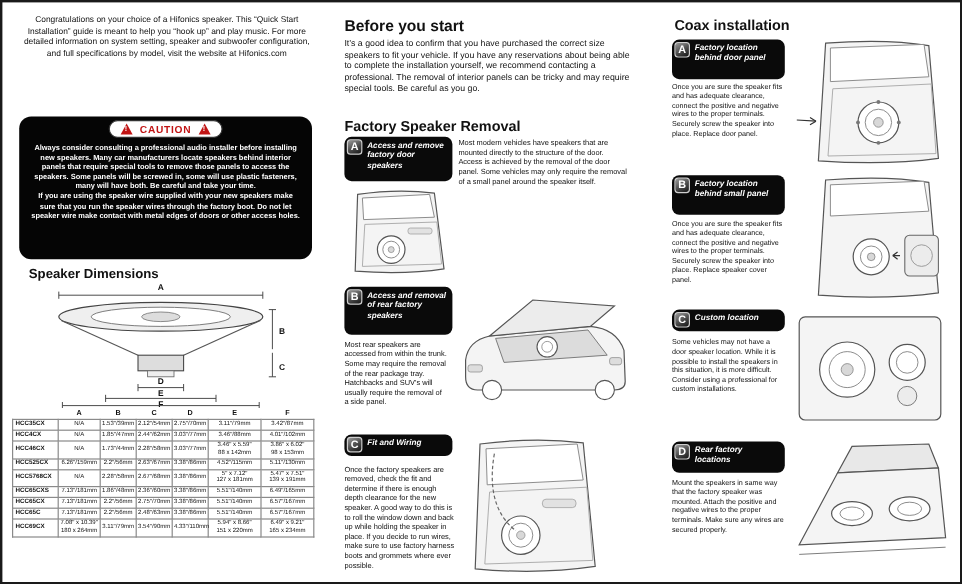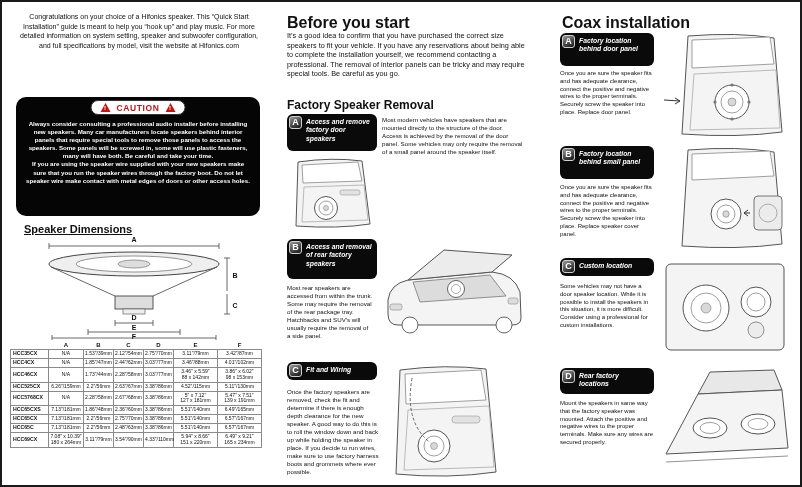--- a/index.html
+++ b/index.html
@@ -70,21 +70,21 @@
   <div class="abs caution-box" style="left:14px; top:95px; width:244px; height:119px;">
     <div class="caution-pill">
       <span class="warn-tri"></span>
       <span class="caution-word">CAUTION</span>
       <span class="warn-tri"></span>
     </div>
     <div class="caution-text">Always consider consulting a professional audio installer before installing new speakers. Many car manufacturers locate speakers behind interior panels that require special tools to remove those panels to access the speakers. Some panels will be screwed in, some will use plastic fasteners, many will have both. Be careful and take your time.
 If you are using the speaker wire supplied with your new speakers make sure that you run the speaker wires through the factory boot. Do not let speaker wire make contact with metal edges of doors or other access holes.</div>
   </div>
 
-  <div class="abs h-title" style="left:22px; top:221px; font-size:11px;text-decoration:underline;">Speaker Dimensions</div>
+  <div class="abs h-title" style="left:22px; top:221px; font-size:11px;">Speaker Dimensions</div>
 
   <svg class="illu" style="left:26px; top:232px;" width="214" height="106" viewBox="0 0 214 106">
     <text class="dimlbl" x="106" y="8">A</text>
     <line x1="21" y1="12" x2="191" y2="12" stroke="#444" stroke-width="0.8"></line>
     <line x1="21" y1="9" x2="21" y2="15" stroke="#444" stroke-width="0.8"></line>
     <line x1="191" y1="9" x2="191" y2="15" stroke="#444" stroke-width="0.8"></line>
     <ellipse cx="106" cy="30" rx="85" ry="12" fill="#efefef" stroke="#444" stroke-width="1"></ellipse>
     <ellipse cx="106" cy="30" rx="58" ry="8" fill="#fff" stroke="#777" stroke-width="0.8"></ellipse>
     <ellipse cx="106" cy="30" rx="16" ry="4" fill="#ddd" stroke="#777" stroke-width="0.7"></ellipse>
     <path d="M23 33 L87 62" stroke="#555" stroke-width="0.9" fill="none"></path>
@@ -217,21 +217,21 @@
           <td>3.54"/90mm</td>
           <td>4.33"/110mm</td>
           <td>5.94" x 8.66"
 151 x 220mm</td>
           <td>6.49" x 9.21"
 165 x 234mm</td>
         </tr>
       </tbody>
   </table>
 
-  <div class="abs h-title" style="left:285px; top:12px; font-size:16px;">Before you start</div>
+  <div class="abs h-title" style="left:285px; top:12px; font-size:13px;">Before you start</div>
   <div class="abs" style="left:285px; top:29px; width:238px; font-size:7.3px; line-height:9.6px;">It’s a good idea to confirm that you have purchased the correct size speakers to fit your vehicle. If you have any reservations about being able to complete the installation yourself, we recommend contacting a professional. The removal of interior panels can be tricky and may require special tools. Be careful as you go.</div>
   <div class="abs h-title" style="left:285px; top:96px; font-size:12px;">Factory Speaker Removal</div>
 
   <div class="black-label" style="left:285px; top:112px; width:90px; height:37px;">
     <span class="letter-badge">A</span>
     <span>Access and remove factory door speakers</span>
   </div>
   <div class="body-text" style="left:380px; top:114px; width:142px;">Most modern vehicles have speakers that are mounted directly to the structure of the door. Access is achieved by the removal of the door panel. Some vehicles may only require the removal of a small panel around the speaker itself.</div>
   <svg class="illu" style="left:286px; top:152px;" width="88" height="78" viewBox="0 0 88 78">
     <path d="M10 8 Q44 3 74 7 L82 70 Q50 75 8 72 Z" fill="#f4f4f4" stroke="#555" stroke-width="1"></path>
@@ -269,21 +269,21 @@
     <path d="M14 10 Q60 4 100 9 L110 112 Q62 119 10 114 Z" fill="#f4f4f4" stroke="#555" stroke-width="1"></path>
     <path d="M19 14 L95 10 L100 40 L20 44 Z" fill="#fff" stroke="#888" stroke-width="0.8"></path>
     <path d="M22 50 L103 46 L108 107 L18 110 Z" fill="none" stroke="#aaa" stroke-width="0.8"></path>
     <rect x="66" y="56" width="28" height="7" rx="3" fill="#e2e2e2" stroke="#999" stroke-width="0.6"></rect>
     <circle cx="48" cy="86" r="16" fill="#fff" stroke="#555" stroke-width="1"></circle>
     <circle cx="48" cy="86" r="10" fill="none" stroke="#888" stroke-width="0.8"></circle>
     <circle cx="48" cy="86" r="3.5" fill="#d8d8d8" stroke="#888" stroke-width="0.6"></circle>
     <path d="M26 18 Q20 52 34 72 Q40 80 44 82" fill="none" stroke="#666" stroke-width="1" stroke-dasharray="3 2"></path>
   </svg>
 
-  <div class="abs h-title" style="left:560px; top:12px; font-size:16px;">Coax installation</div>
+  <div class="abs h-title" style="left:560px; top:12px; font-size:12px;">Coax installation</div>
 
   <div class="black-label" style="left:558px; top:31px; width:94px; height:33px;">
     <span class="letter-badge">A</span>
     <span>Factory location behind door panel</span>
   </div>
   <div class="body-text" style="left:558px; top:68px; width:94px; font-size:6px; line-height:7.8px;">Once you are sure the speaker fits and has adequate clearance, connect the positive and negative wires to the proper terminals. Securely screw the speaker into place. Replace door panel.</div>
   <svg class="illu" style="left:656px; top:28px;" width="134" height="112" viewBox="0 0 134 112">
     <path d="M30 6 Q80 2 116 8 L124 102 Q80 108 24 104 Z" fill="#f4f4f4" stroke="#555" stroke-width="1"></path>
     <path d="M34 10 L112 7 L116 34 L34 38 Z" fill="#fff" stroke="#888" stroke-width="0.8"></path>
     <path d="M36 44 L118 40 L122 98 L32 100 Z" fill="none" stroke="#aaa" stroke-width="0.8"></path>

